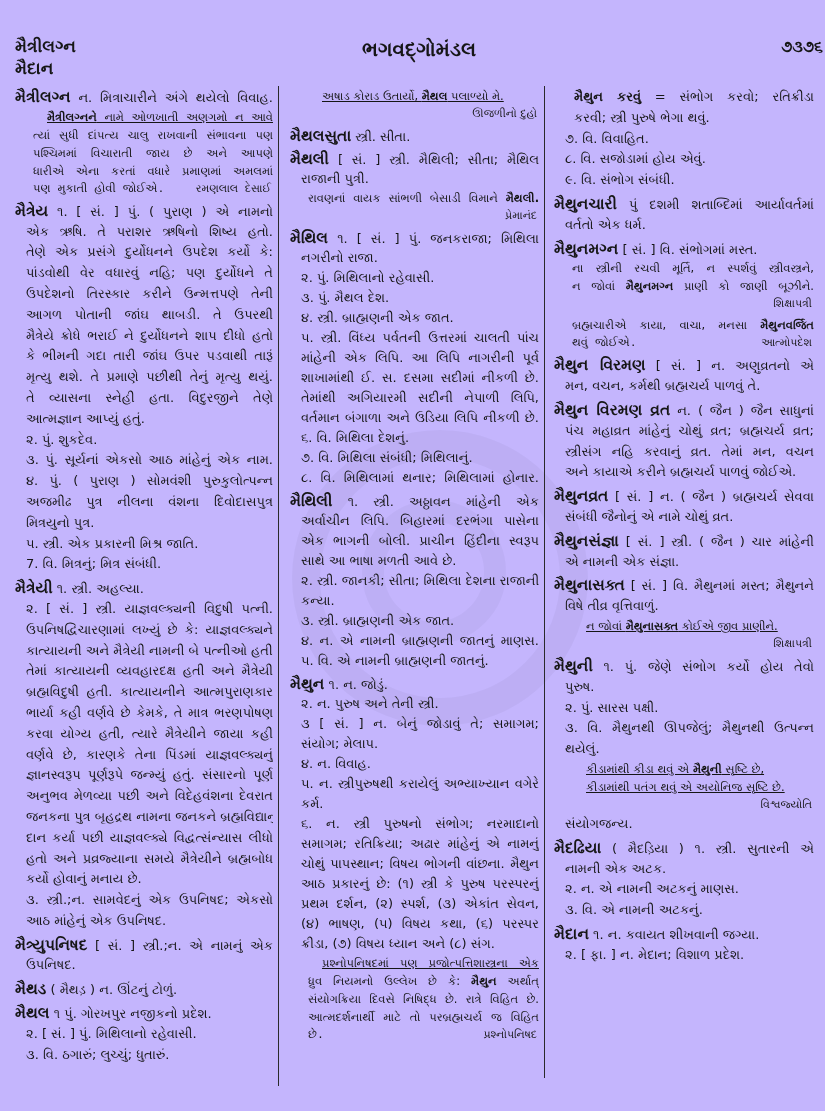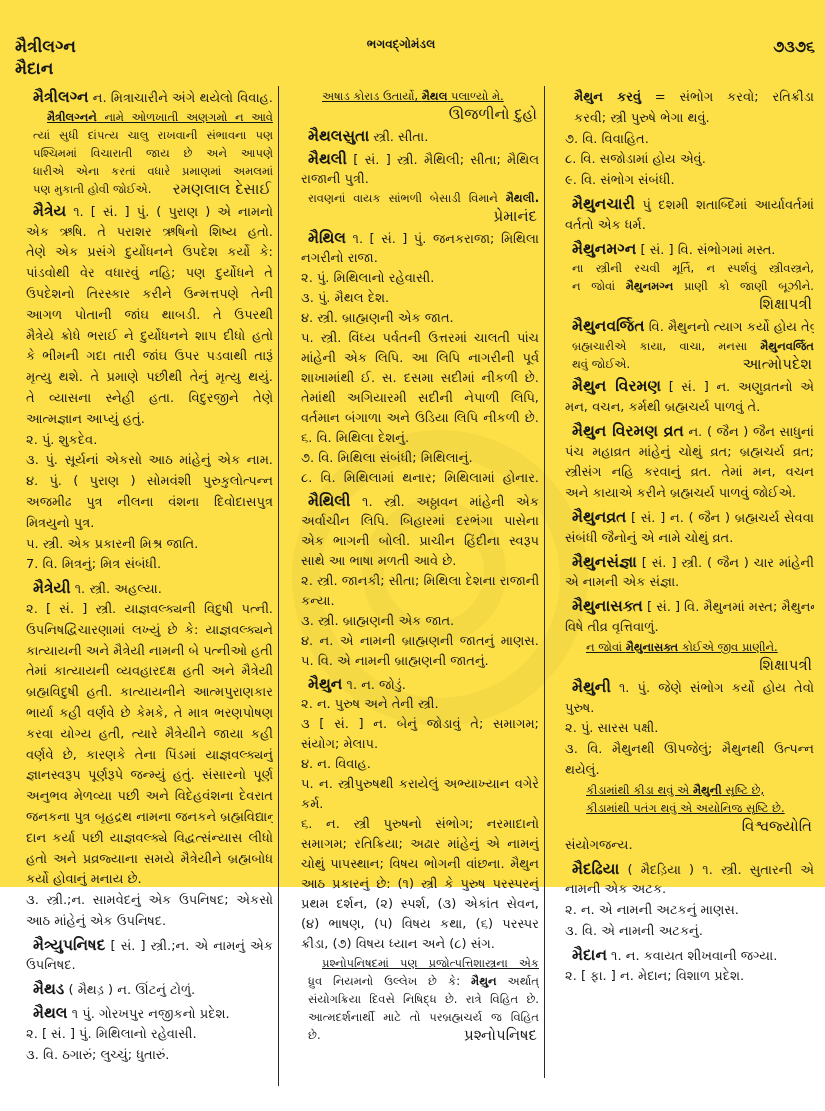--- a/index.html
+++ b/index.html
@@ -1,55 +1,55 @@
 <!DOCTYPE html>
 <html><head>
 <meta charset="utf-8">
 <style>
   html, body { margin: 0; padding: 0; background: #ffffff; }
   body { width: 825px; height: 1111px; position: relative; overflow: hidden;
          font-family: "DejaVu Sans", sans-serif; color: #161616; }
-  .page { position: absolute; left: 0; top: 0; width: 825px; height: 887px; background: #fde047; }
+  .page { position: absolute; left: 0; top: 0; width: 825px; height: 1111px; background: #c4b5fd; }
 
   
   .wm { position: absolute; border-radius: 50%; z-index: 0; }
   .wm1 { left: 292px; top: 430px; width: 240px; height: 240px; border: 28px solid rgba(0,0,0,0.035); }
   .wm2 { left: 362px; top: 500px; width: 100px; height: 100px; border: 22px solid rgba(0,0,0,0.03); }
 
   
   .hdr { position: absolute; font-weight: bold; z-index: 1; }
   .guide-first { left: 15px; top: 36px; font-size: 17px; }
   .guide-last  { left: 15px; top: 58px; font-size: 17px; }
-  .book-title  { left: 316px; top: 37px; width: 170px; text-align: center; font-size: 12px; }
-  .page-number { right: 10px; top: 37px; font-size: 16px; }
+  .book-title  { left: 334px; top: 37px; width: 170px; text-align: center; font-size: 20px; }
+  .page-number { right: 2px; top: 37px; font-size: 16px; }
 
   
   .divider { position: absolute; width: 1px; background: #2a2a2a; z-index: 1; }
   .div1 { left: 278px; top: 86px; height: 1000px; }
   .div2 { left: 544px; top: 86px; height: 992px; }
 
   
   .col { position: absolute; top: 87px; z-index: 1; }
   .col-left  { left: 15px;  width: 258px; --lh: 20.8px; }
   .col-mid   { left: 290px; width: 249px; --lh: 20px; }
   .col-right { left: 554px; width: 260px; --lh: 20.8px; }
 
   .entry + .entry { margin-top: 3px; }
 
   .ln { height: var(--lh); line-height: var(--lh); white-space: nowrap; overflow: hidden;
         font-size: 13px; padding-left: 11px; }
-  .ln.h { padding-left: 0; margin-left: 18px; }
+  .ln.h { padding-left: 0; }
   .hw { font-weight: bold; font-size: 15.5px; }
   .j { text-align: justify; text-align-last: justify; }
 
   .q { height: 18px; line-height: 18px; font-size: 11.5px; padding-left: 18px; }
   .q1 { padding-left: 32px; text-decoration: underline; }
-  .qs { display: flex; justify-content: flex-end; }
+  .qs { display: flex; justify-content: flex-end; font-family: Liberation Mono, monospace; }
   .q b { font-weight: bold; }
-  .src { text-align: right; font-size: 15px; height: 18px; line-height: 18px; padding-right: 2px; white-space: nowrap; }
+  .src { text-align: right; font-size: 11px; height: 18px; line-height: 18px; padding-right: 2px; white-space: nowrap; }
   .qs .src { margin-left: auto; }
   .ph { padding-left: 20px; }
   .ph b { font-weight: bold; }
 </style>
 </head>
 <body>
 
 <div class="page">
 
   <div class="wm wm1"></div>
@@ -232,21 +232,20 @@
     <div class="entry">
       <div class="ln h"><b class="hw">મૈથુનમગ્ન</b> <span>[ સં. ] વિ. સંભોગમાં મસ્ત.</span></div>
       <div class="quote">
         <div class="ln q j">ના સ્ત્રીની રચવી મૂર્તિ, ન સ્પર્શવું સ્ત્રીવસ્ત્રને,</div>
         <div class="ln q j"><span>ન જોવાં </span><b>મૈથુનમગ્ન</b><span> પ્રાણી કો જાણી બૂઝીને.</span></div>
         <div class="ln src">શિક્ષાપત્રી</div>
       </div>
     </div>
 
     <div class="entry">
-      <div class="ln h j"><b class="hw">મૈથુનવર્જિત</b> <span>વિ. મૈથુનનો ત્યાગ કર્યો હોય તેવું.</span></div>
       <div class="quote">
         <div class="ln q j"><span>બ્રહ્મચારીએ કાયા, વાચા, મનસા </span><b>મૈથુનવર્જિત</b></div>
         <div class="ln q qs">
             <span>થવું જોઈએ.</span>
             <span class="src">આત્મોપદેશ</span>
           </div>
       </div>
     </div>
 
     <div class="entry">

